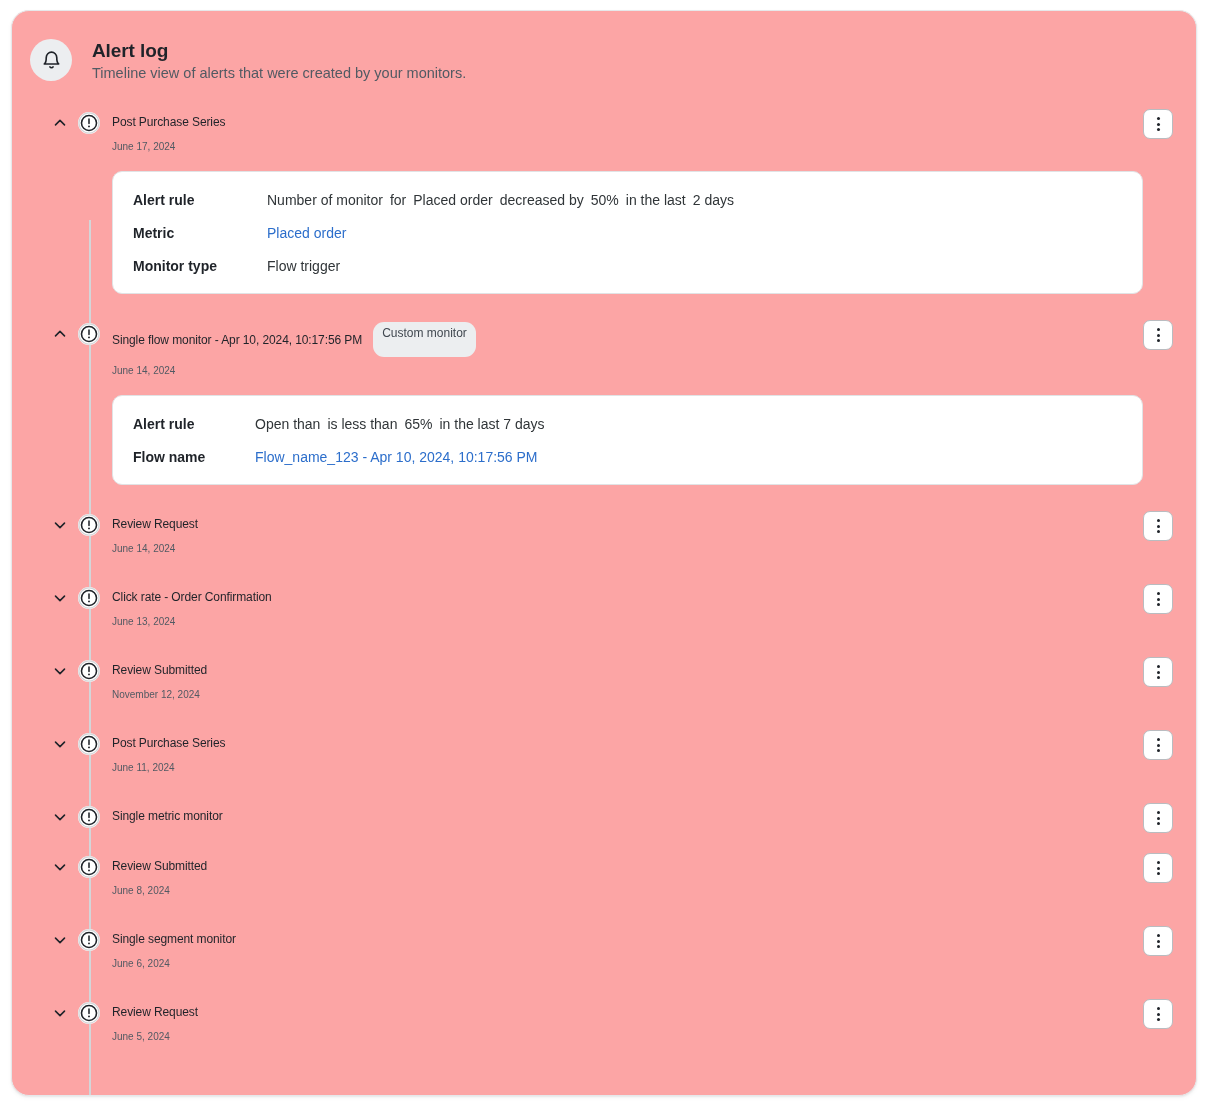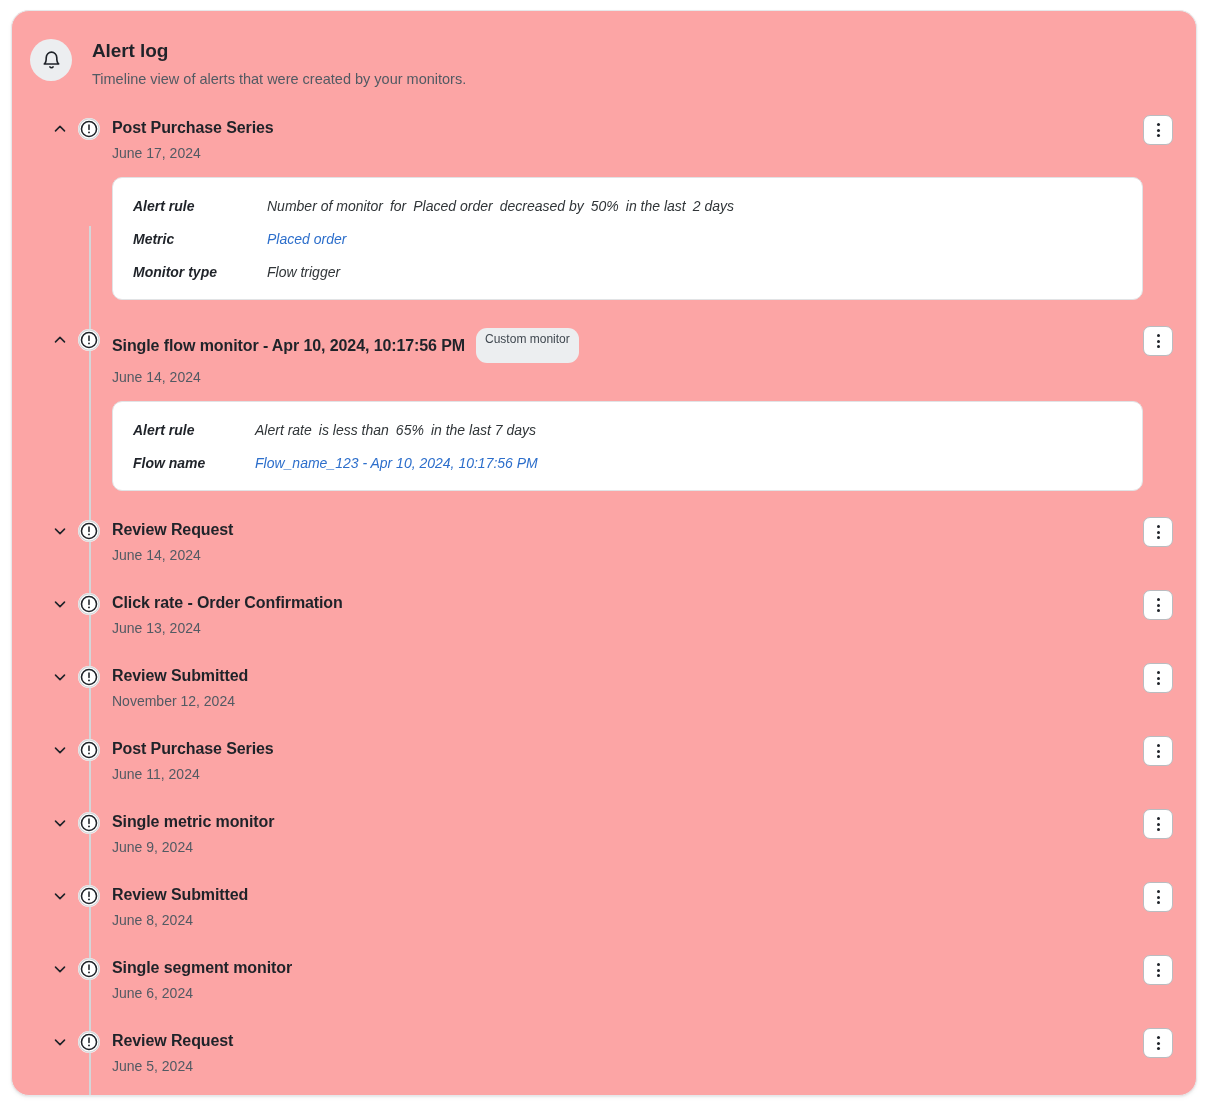--- a/index.html
+++ b/index.html
@@ -56,21 +56,21 @@
     font-size: 19px;
     font-weight: 700;
     color: #1f2329;
     letter-spacing: -0.1px;
     line-height: 24px;
   }
   .page-subtitle {
     font-size: 14.5px;
     color: #525a63;
     line-height: 20px;
-    margin-top: 6px;
+    margin-top: 0;
   }
 
   
   .timeline {
     position: relative;
     margin-top: 18px;
     padding-left: 0;
   }
   .timeline-line {
     position: absolute;
@@ -118,38 +118,38 @@
     padding-bottom: 0;
   }
   .event-title-row {
     display: flex;
     align-items: center;
     gap: 11px;
     min-height: 24px;
     padding-top: 10px;
   }
   .event-title {
-    font-size: 16px;
-    font-weight: 700;
+    font-size: 12px;
+    font-weight: 400;
     color: #1f2329;
     letter-spacing: -0.1px;
     line-height: 22px;
   }
   .badge {
     display: inline-block;
     background: #eceef0;
     color: #404850;
     font-size: 12px;
     line-height: 16px;
     padding: 3px 9px 16px;
     border-radius: 11px;
     white-space: nowrap;
   }
   .event-date {
-    font-size: 14px;
+    font-size: 10px;
     color: #525a63;
     line-height: 18px;
     margin-top: 5px;
   }
 
   .kebab {
     flex: 0 0 auto;
     width: 30px;
     height: 30px;
     border: 1px solid #b9bcc0;
@@ -180,21 +180,20 @@
     border: 1px solid #e1e3e5;
     border-radius: 10px;
     background: #ffffff;
     margin-top: 15px;
     padding: 18px 20px 17px;
   }
   .detail-row {
     display: flex;
     align-items: baseline;
     margin-bottom: 13px;
-    font-style: italic;
   }
   .detail-row:last-child { margin-bottom: 0; }
   .detail-label {
     flex: 0 0 auto;
     font-size: 14px;
     font-weight: 700;
     color: #1f2329;
     line-height: 20px;
   }
   .detail-value {
@@ -294,21 +293,21 @@
             </div>
             <div class="event-body">
               <div class="event-title-row">
                 <div class="event-title">Single flow monitor - Apr 10, 2024, 10:17:56 PM</div>
                 <span class="badge">Custom monitor</span>
               </div>
               <div class="event-date">June 14, 2024</div>
               <div class="detail-card">
                 <div class="detail-row">
                   <div class="detail-label" style="width: 122px;">Alert rule</div>
-                  <div class="detail-value"><span class="seg">Alert rate</span><span class="seg">is less than</span><span class="seg">65%</span><span class="seg">in the last 7 days</span></div>
+                  <div class="detail-value"><span class="seg">Open than</span><span class="seg">is less than</span><span class="seg">65%</span><span class="seg">in the last 7 days</span></div>
                 </div>
                 <div class="detail-row">
                   <div class="detail-label" style="width: 122px;">Flow name</div>
                   <div class="detail-value"><span class="link">Flow_name_123 - Apr 10, 2024, 10:17:56 PM</span></div>
                 </div>
               </div>
               <div class="spacer-row"></div>
             </div>
             <button class="kebab">
               <span class="dots">
@@ -445,21 +444,20 @@
                 <circle cx="12" cy="12" r="11" stroke="#d3d6d9" stroke-width="1.4"></circle>
                 <circle cx="12" cy="12" r="8.2" stroke="#1f2329" stroke-width="1.7"></circle>
                 <path d="M12 7.6v4.9" stroke="#1f2329" stroke-width="1.7" stroke-linecap="round"></path>
                 <circle cx="12" cy="15.7" r="1.05" fill="#1f2329"></circle>
               </svg>
             </div>
             <div class="event-body">
               <div class="event-title-row">
                 <div class="event-title">Single metric monitor</div>
               </div>
-              <div class="event-date">June 9, 2024</div>
               <div class="spacer-row"></div>
             </div>
             <button class="kebab">
               <span class="dots">
                 <i></i>
                 <i></i>
                 <i></i>
               </span>
             </button>
           </div>

